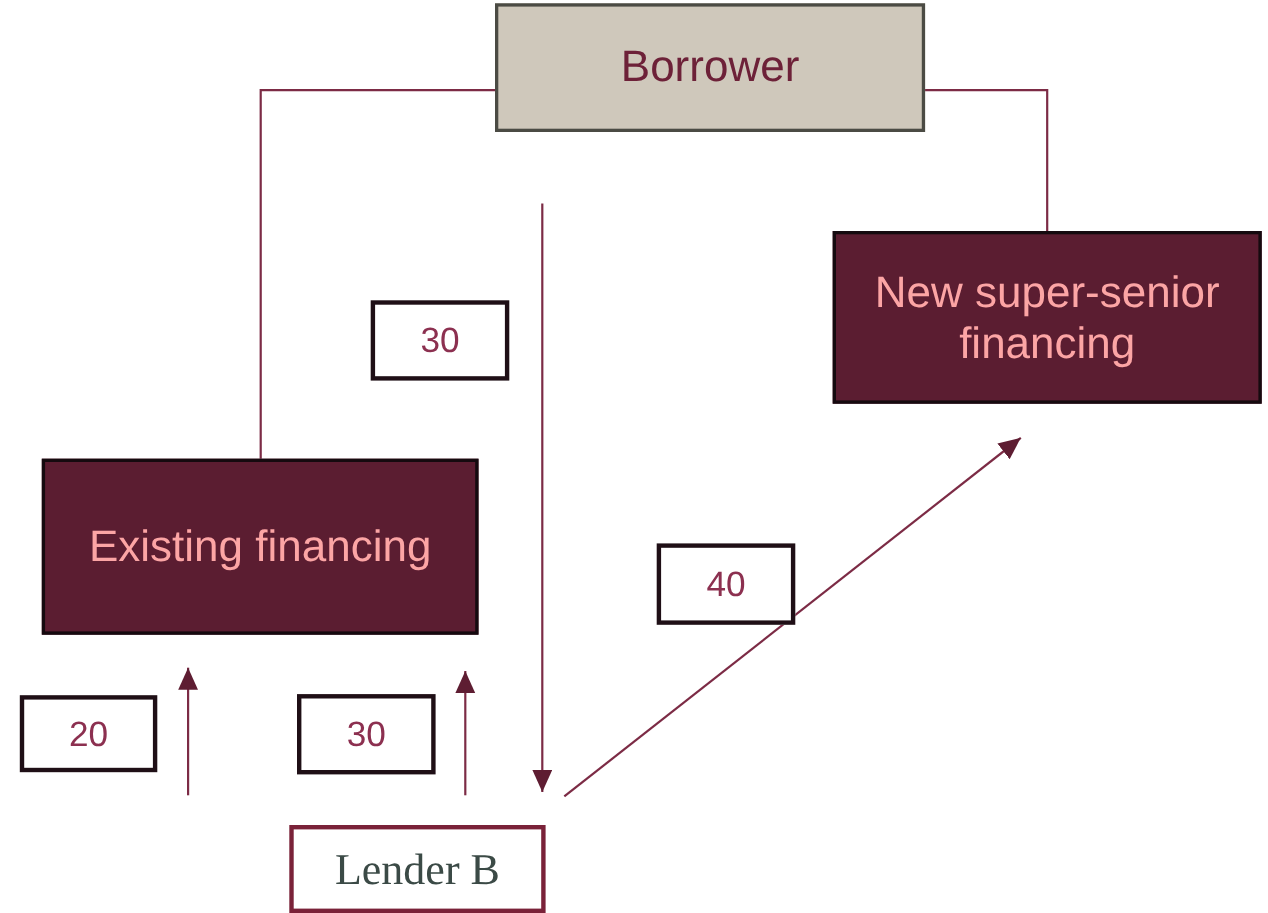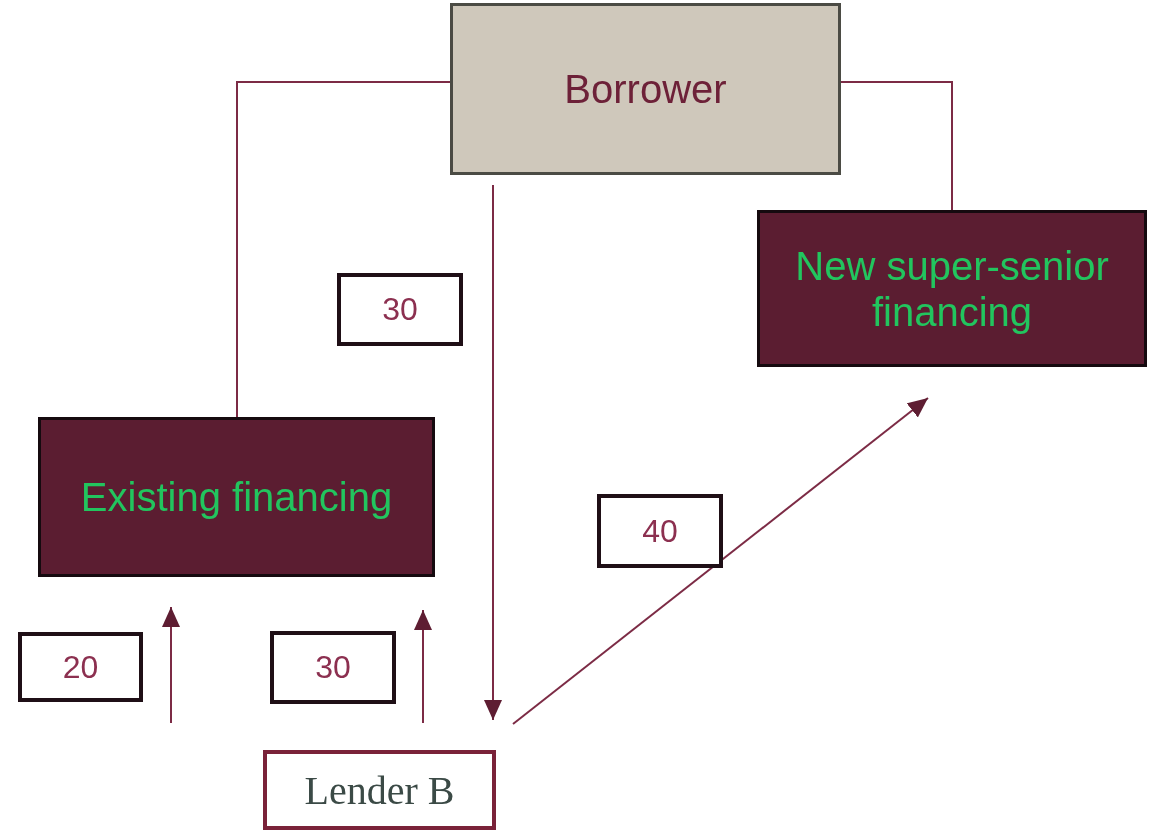--- a/index.html
+++ b/index.html
@@ -28,31 +28,31 @@
   }
   .node {
     position: absolute;
     display: flex;
     align-items: center;
     justify-content: center;
     text-align: center;
   }
   .node-borrower {
     left: 450px; top: 3px;
-    width: 391px; height: 172px;
+    width: 391px; height: 117px;
     background: #cfc8bb;
     border: 3px solid #4b4b44;
     color: #6d2138;
     font-size: 40px;
     text-align: center;
   }
   .node-dark {
     background: #5b1d31;
     border: 3px solid #150a0f;
-    color: #22c55e;
+    color: #fca5a5;
     font-size: 40px;
     line-height: 1.15;
   }
   .node-newss {
     left: 757px; top: 210px;
     width: 390px; height: 157px;
   }
   .node-newss .wrap-text {
     max-width: 330px;
   }

